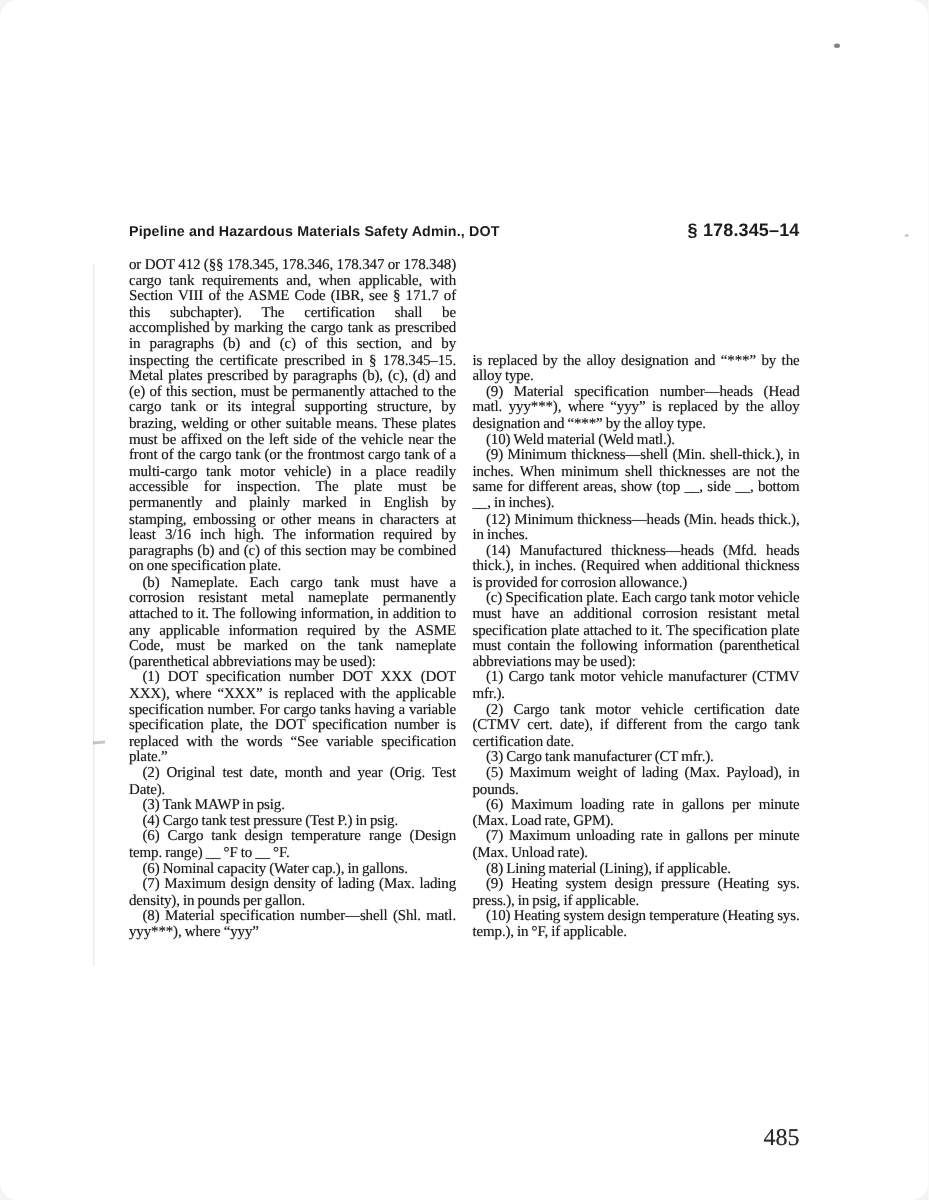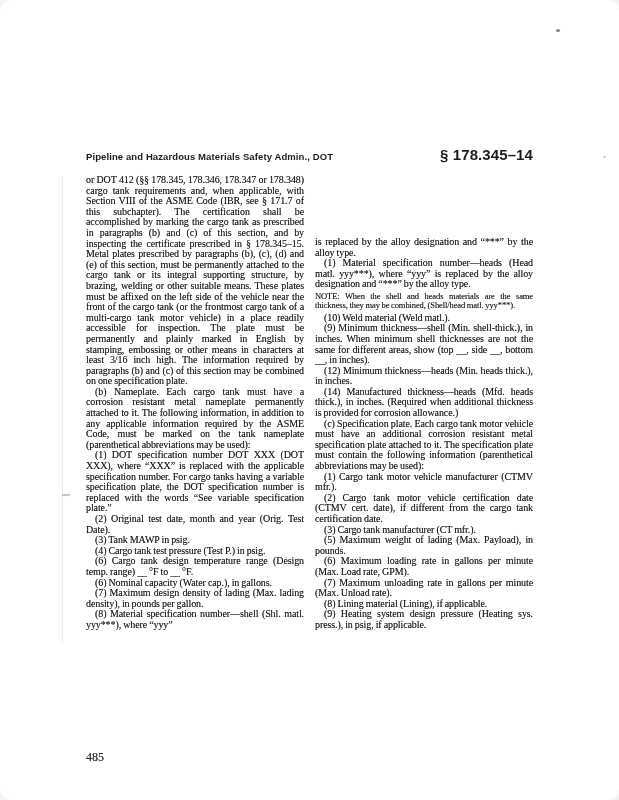--- a/index.html
+++ b/index.html
@@ -24,21 +24,21 @@
     .running-head {
       display: flex;
       justify-content: space-between;
       align-items: baseline;
       font-family: "Liberation Sans", "DejaVu Sans", sans-serif;
       font-weight: bold;
       font-size: 9.5px;
       margin-bottom: 12px;
       letter-spacing: 0.1px;
     }
-    .running-head .section-no { font-size: 15px; }
+    .running-head .section-no { font-size: 12px; }
     .cols { display: flex; gap: 11px; align-items: flex-end; }
     .col { width: 218px; }
     .para {
       margin: 0;
       font-size: 10px;
       line-height: 1.06;
       text-align: justify;
       text-indent: 9px;
       letter-spacing: -0.1px;
       word-spacing: -0.3px;
@@ -47,22 +47,22 @@
     .no-indent { text-indent: 0; }
     .note {
       font-size: 8.5px;
       line-height: 1.1;
       margin-top: 2px;
       margin-bottom: 2px;
     }
     .page-number {
       position: absolute;
       left: 86px; top: 750px; width: 447px;
-      text-align: left;
-      font-size: 12px;
+      text-align: right;
+      font-size: 16px;
       color: #2a2a2a;
       text-shadow: 0 0 0.6px rgba(25,25,25,0.5);
     }
     
     .speck-1 {
       position: absolute; left: 556px; top: 29px;
       width: 4px; height: 3px; border-radius: 50%;
       background: #6e6e6e; opacity: 0.85;
     }
     .speck-2 {
@@ -109,35 +109,35 @@
         <p class="para">(3) Tank MAWP in psig.</p>
         <p class="para">(4) Cargo tank test pressure (Test P.) in psig.</p>
         <p class="para">(6) Cargo tank design temperature range (Design temp. range) __ °F to __ °F.</p>
         <p class="para">(6) Nominal capacity (Water cap.), in gallons.</p>
         <p class="para">(7) Maximum design density of lading (Max. lading density), in pounds per gallon.</p>
         <p class="para">(8) Material specification number—shell (Shl. matl. yyy***), where “yyy”</p>
       </div>
 
       <div class="col">
         <p class="para no-indent">is replaced by the alloy designation and “***” by the alloy type.</p>
-        <p class="para">(1) Material specification number—heads (Head matl. yyy***), where “yyy” is replaced by the alloy designation and “***” by the alloy type.</p>
-        <p class="para note no-indent">NOTE: When the shell and heads materials are the same thickness, they may be combined, (Shell/head matl. yyy***).</p>
+        <p class="para">(9) Material specification number—heads (Head matl. yyy***), where “yyy” is replaced by the alloy designation and “***” by the alloy type.</p>
         <p class="para">(10) Weld material (Weld matl.).</p>
         <p class="para">(9) Minimum thickness—shell (Min. shell-thick.), in inches. When minimum shell thicknesses are not the same for different areas, show (top __, side __, bottom __, in inches).</p>
         <p class="para">(12) Minimum thickness—heads (Min. heads thick.), in inches.</p>
         <p class="para">(14) Manufactured thickness—heads (Mfd. heads thick.), in inches. (Required when additional thickness is provided for corrosion allowance.)</p>
         <p class="para">(c) Specification plate. Each cargo tank motor vehicle must have an additional corrosion resistant metal specification plate attached to it. The specification plate must contain the following information (parenthetical abbreviations may be used):</p>
         <p class="para">(1) Cargo tank motor vehicle manufacturer (CTMV mfr.).</p>
         <p class="para">(2) Cargo tank motor vehicle certification date (CTMV cert. date), if different from the cargo tank certification date.</p>
         <p class="para">(3) Cargo tank manufacturer (CT mfr.).</p>
         <p class="para">(5) Maximum weight of lading (Max. Payload), in pounds.</p>
         <p class="para">(6) Maximum loading rate in gallons per minute (Max. Load rate, GPM).</p>
         <p class="para">(7) Maximum unloading rate in gallons per minute (Max. Unload rate).</p>
         <p class="para">(8) Lining material (Lining), if applicable.</p>
         <p class="para">(9) Heating system design pressure (Heating sys. press.), in psig, if applicable.</p>
+        <p class="para">(10) Heating system design temperature (Heating sys. temp.), in °F, if applicable.</p>
       </div>
 
     </div>
   </div>
 
   <div class="page-number">485</div>
 
 </div>
 
 </body></html>

